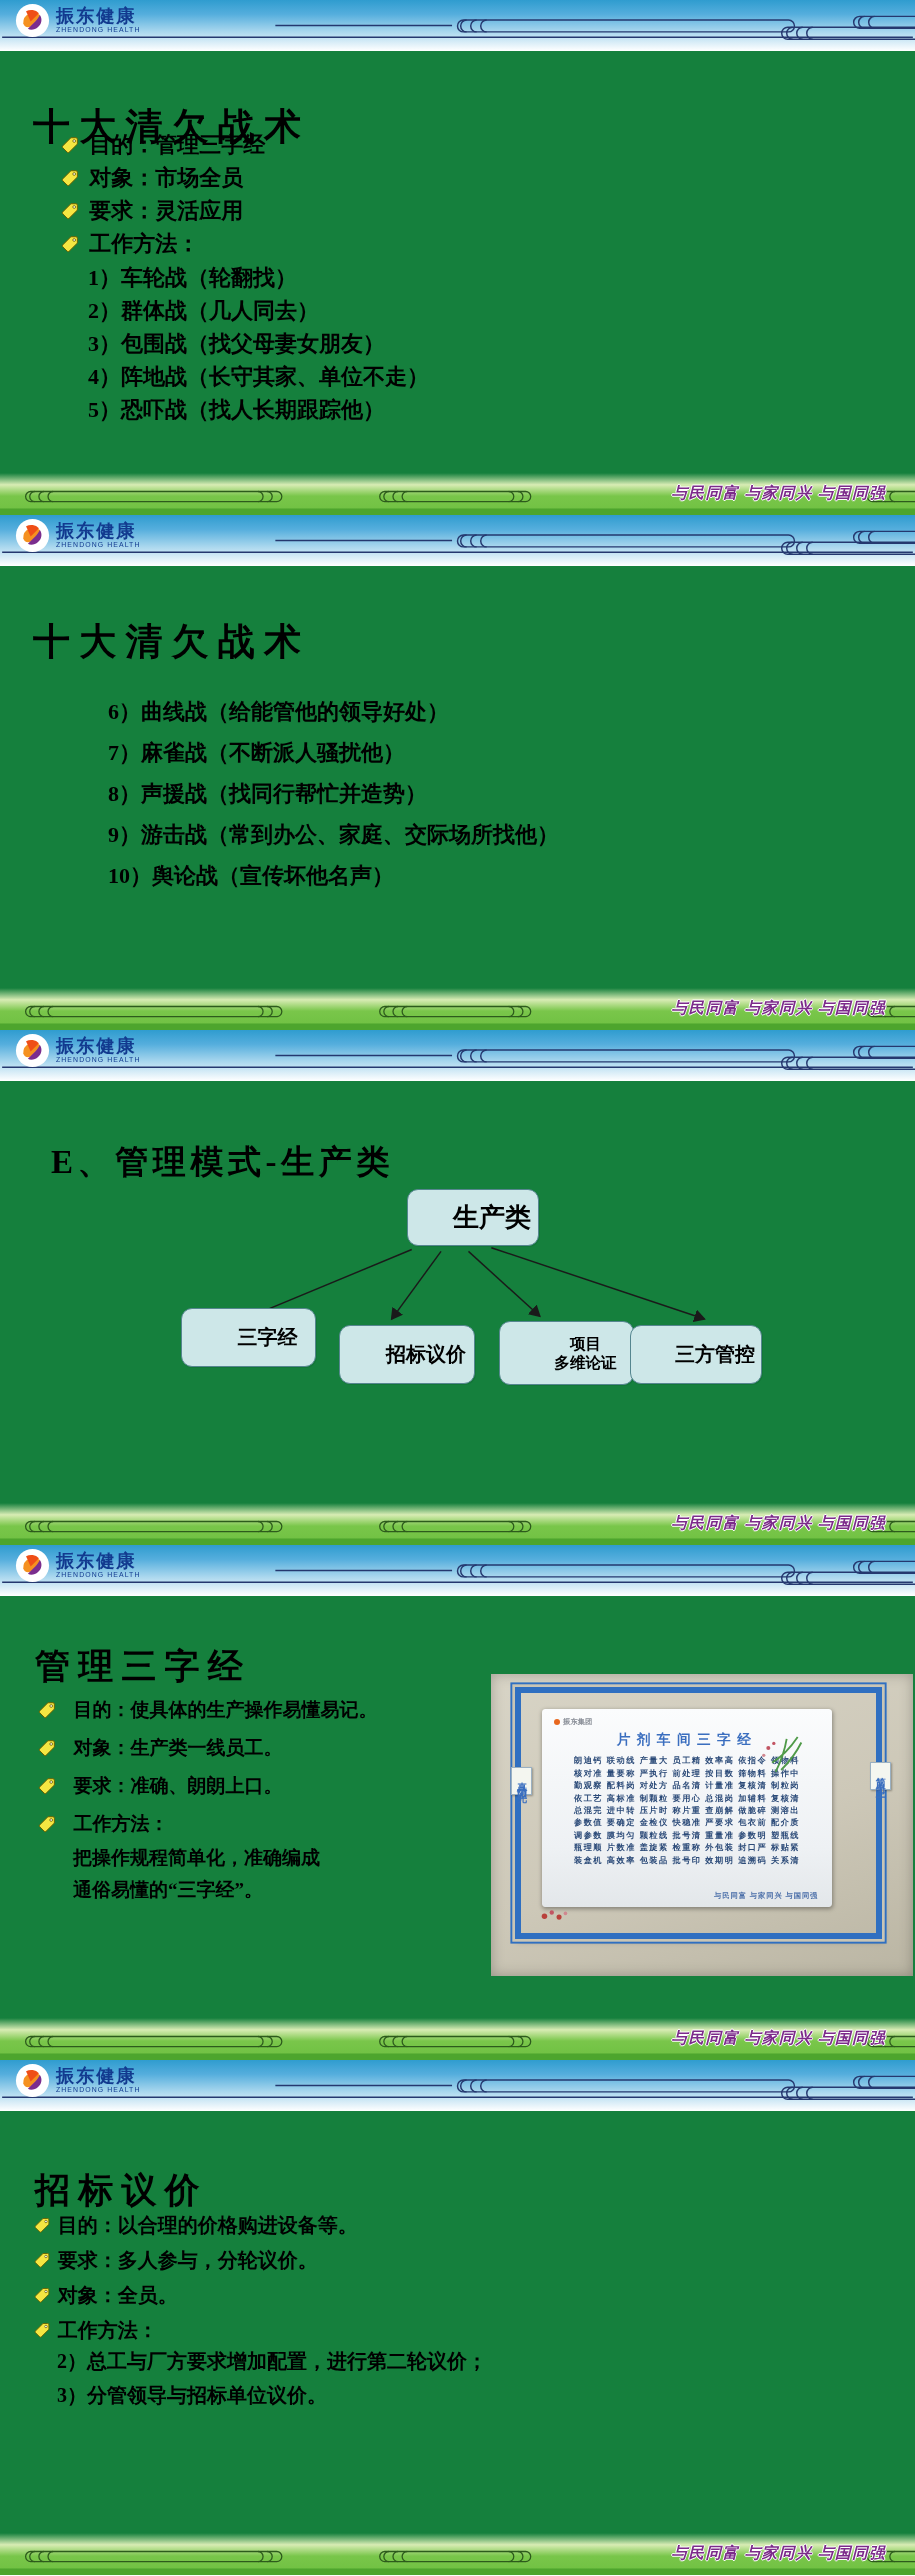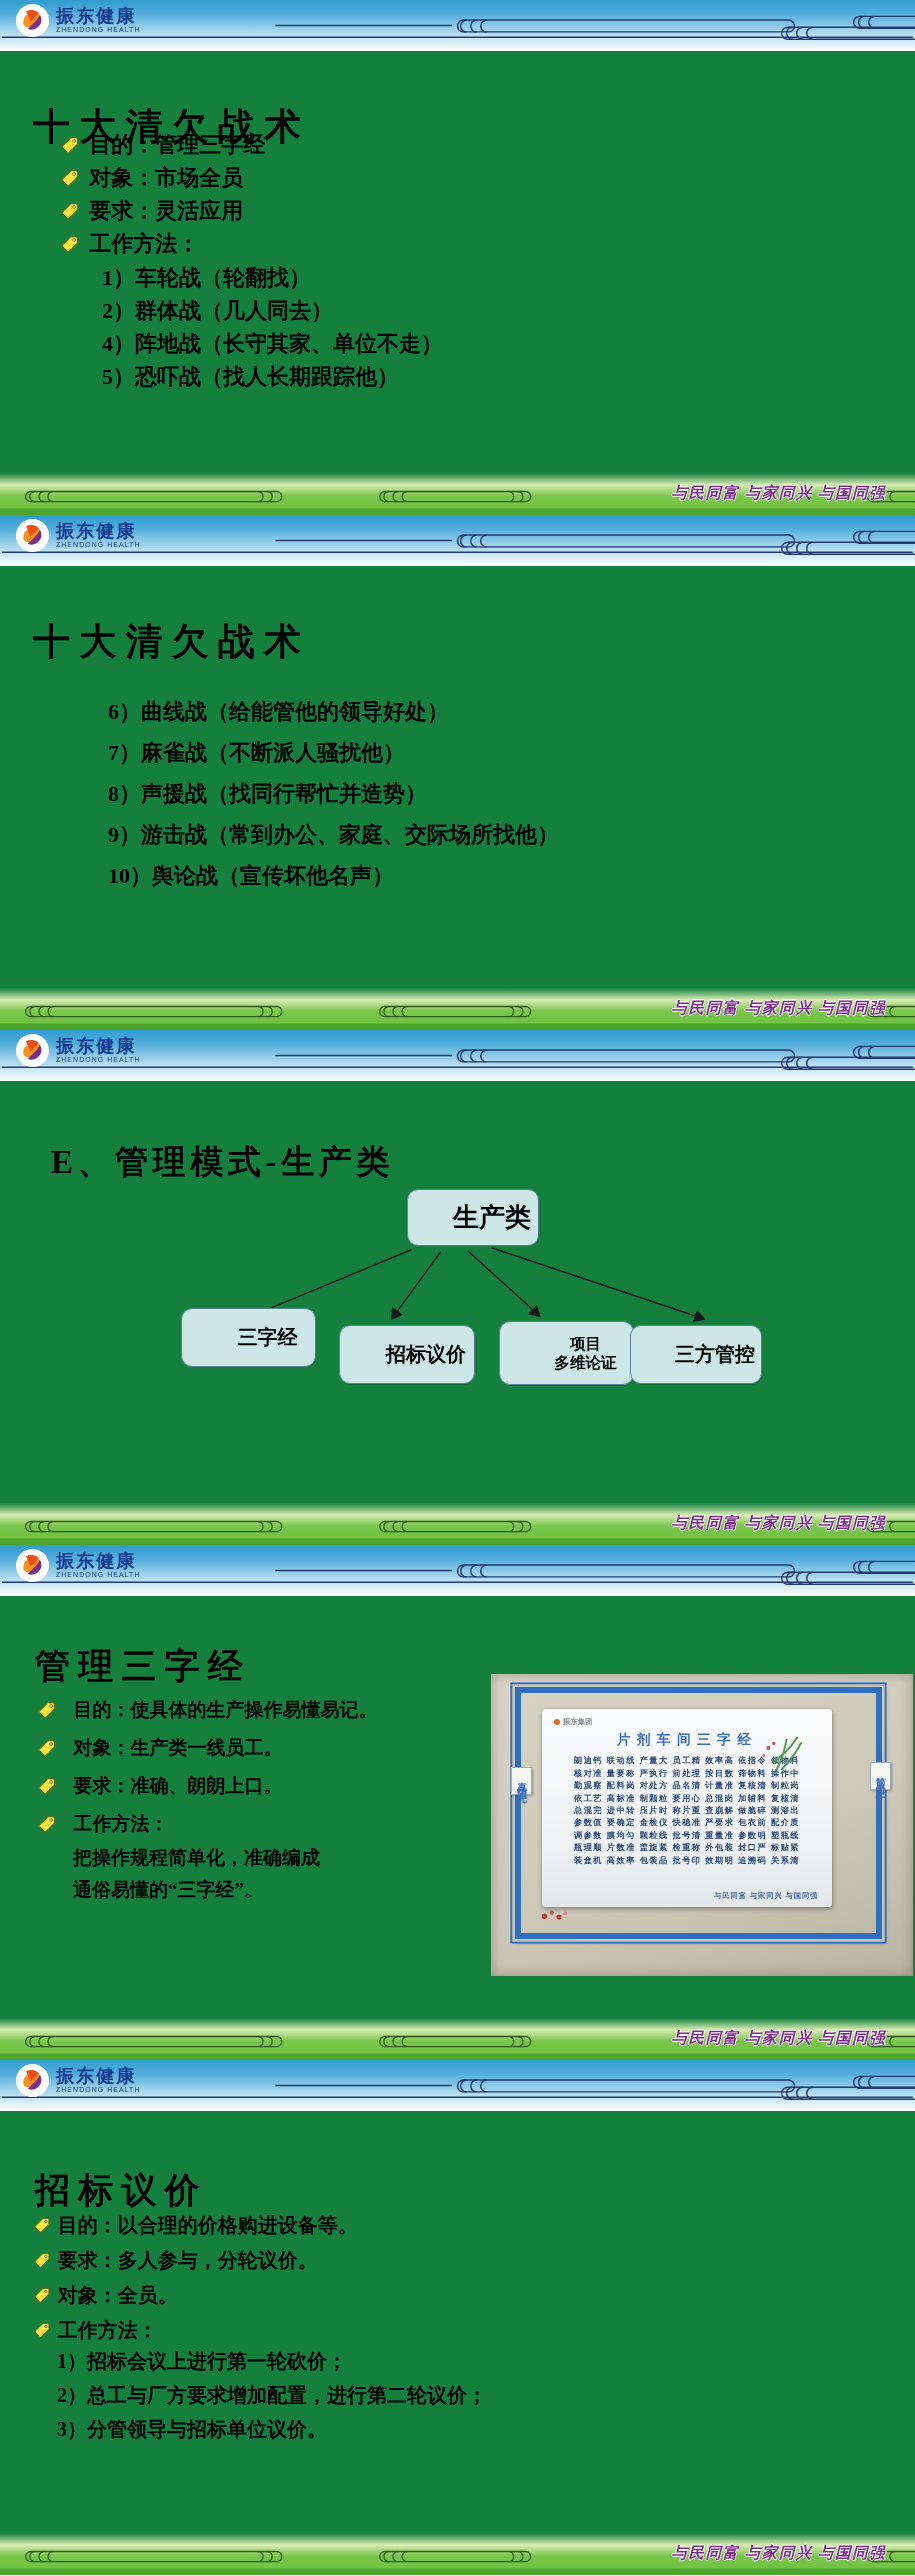--- a/index.html
+++ b/index.html
@@ -34,21 +34,21 @@
   .s5 .title{left:35px;top:84px;font-size:35px;letter-spacing:8.2px;}
 
   
   .tag-list,.num-list{position:absolute;font-weight:bold;color:#000;}
   .tag-row{display:flex;align-items:center;}
   .num-row{display:flex;align-items:center;}
   .tag-ic{flex:0 0 auto;}
 
   .s1 .tag-list{left:60px;top:128px;font-size:22px;}
   .s1 .tag-row{height:33px;gap:9.2px;}
-  .s1 .num-list{left:102px;top:261px;font-size:22px;}
+  .s1 .num-list{left:88px;top:261px;font-size:22px;}
   .s1 .num-row{height:33px;}
 
   .s2 .num-list{left:108px;top:176px;font-size:22px;}
   .s2 .num-row{height:41px;}
 
   .s4 .tag-list{left:37px;top:146px;font-size:19px;}
   .s4 .tag-row{height:38px;gap:16.5px;}
   .s4 .wrap{position:absolute;left:73px;top:297px;font-size:19px;font-weight:bold;line-height:32px;}
 
   .s5 .tag-list{left:33px;top:148px;font-size:20px;}
@@ -174,20 +174,21 @@
       <div class="tag-row">
           <svg class="tag-ic" width="20" height="20" viewBox="0 0 22 22">
             <use href="#tag-ic-g"></use>
           </svg>
           <span>工作方法：</span>
         </div>
     </div>
     <div class="num-list">
       <div class="num-row">1）车轮战（轮翻找）</div>
       <div class="num-row">2）群体战（几人同去）</div>
+      <div class="num-row">3）包围战（找父母妻女朋友）</div>
       <div class="num-row">4）阵地战（长守其家、单位不走）</div>
       <div class="num-row">5）恐吓战（找人长期跟踪他）</div>
     </div>
     <div class="ftr">
       <svg class="orn" width="915" height="26" viewBox="0 0 1000 28">
           <use href="#ftr-orn-g"></use>
         </svg>
       <div class="motto">与民同富  与家同兴  与国同强</div>
     </div>
   </section>
@@ -389,21 +390,20 @@
           <span>对象：全员。</span>
         </div>
       <div class="tag-row">
           <svg class="tag-ic" width="18.3" height="18.3" viewBox="0 0 22 22">
             <use href="#tag-ic-g"></use>
           </svg>
           <span>工作方法：</span>
         </div>
     </div>
     <div class="num-list">
-      <div class="num-row">1）招标会议上进行第一轮砍价；</div>
       <div class="num-row">2）总工与厂方要求增加配置，进行第二轮议价；</div>
       <div class="num-row">3）分管领导与招标单位议价。</div>
     </div>
     <div class="ftr">
       <svg class="orn" width="915" height="26" viewBox="0 0 1000 28">
           <use href="#ftr-orn-g"></use>
         </svg>
       <div class="motto">与民同富  与家同兴  与国同强</div>
     </div>
   </section>

